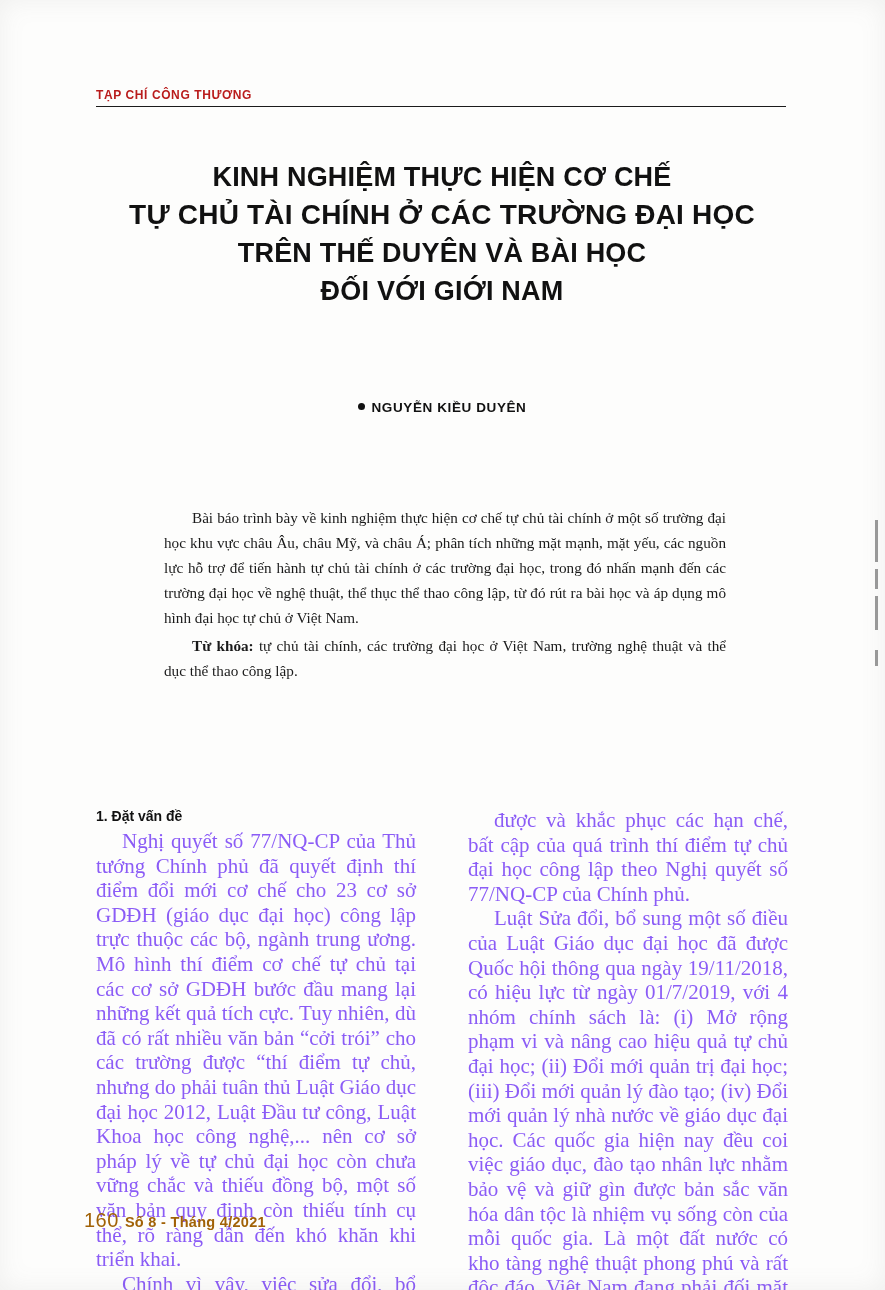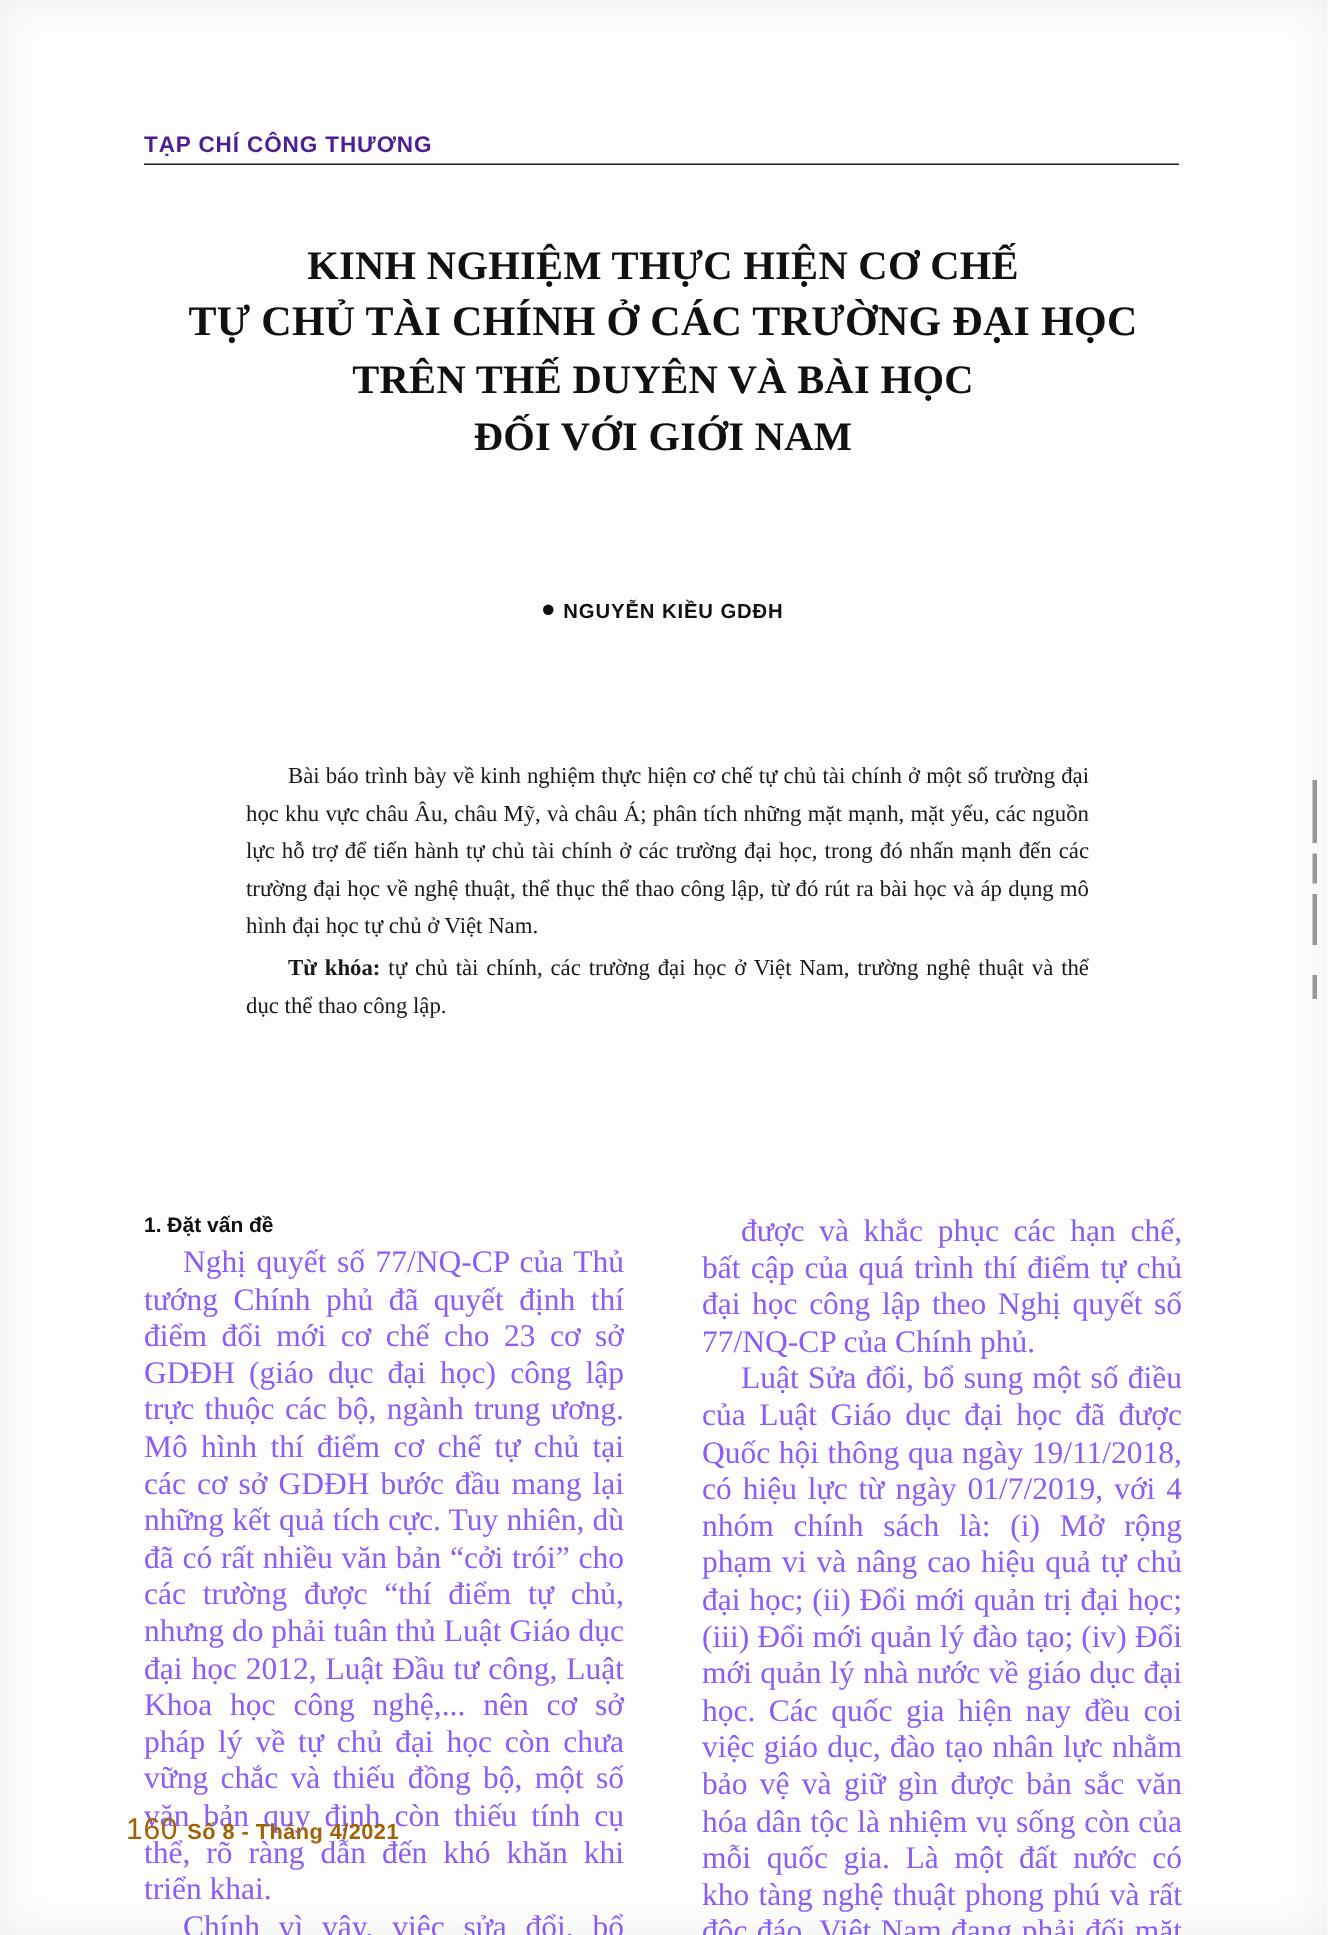--- a/index.html
+++ b/index.html
@@ -40,38 +40,38 @@
   
   .running-head {
     position: absolute;
     top: 88px;
     left: 4px;
     width: 690px;
   }
   .running-head .rh-text {
     font-family: "Liberation Sans", sans-serif;
     font-weight: bold;
-    font-size: 15px;
+    font-size: 12px;
     letter-spacing: 0.6px;
-    color: #4c1d95;
+    color: #b91c1c;
   }
   .running-head .rh-rule {
     margin-top: 4px;
     border-bottom: 1.6px solid #1b1b1b;
     width: 690px;
   }
 
   
   .title-block {
     position: absolute;
     top: 158px;
     left: 0;
     width: 700px;
     text-align: center;
-    font-family: Liberation Serif, serif;
+    font-family: Liberation Sans, sans-serif;
     font-weight: bold;
     font-size: 27px;
     line-height: 38px;
     letter-spacing: 0.2px;
     color: #111;
   }
   .title-block .tl {
     display: block;
     white-space: nowrap;
   }
@@ -199,21 +199,21 @@
     </div>
 
     <div class="title-block">
       <span class="tl l1">KINH NGHIỆM THỰC HIỆN CƠ CHẾ</span>
       <span class="tl l2">TỰ CHỦ TÀI CHÍNH Ở CÁC TRƯỜNG ĐẠI HỌC</span>
       <span class="tl l3">TRÊN THẾ DUYÊN VÀ BÀI HỌC</span>
       <span class="tl l4">ĐỐI VỚI GIỚI NAM</span>
     </div>
 
     <div class="author">
-      <span class="bullet"></span><span>NGUYỄN KIỀU GDĐH</span>
+      <span class="bullet"></span><span>NGUYỄN KIỀU DUYÊN</span>
     </div>
 
     <div class="abstract">
       <p>Bài báo trình bày về kinh nghiệm thực hiện cơ chế tự chủ tài chính ở một số trường đại học khu vực châu Âu, châu Mỹ, và châu Á; phân tích những mặt mạnh, mặt yếu, các nguồn lực hỗ trợ để tiến hành tự chủ tài chính ở các trường đại học, trong đó nhấn mạnh đến các trường đại học về nghệ thuật, thể thục thể thao công lập, từ đó rút ra bài học và áp dụng mô hình đại học tự chủ ở Việt Nam.</p>
       <p class="kw"><b>Từ khóa:</b><span> tự chủ tài chính, các trường đại học ở Việt Nam, trường nghệ thuật và thể dục thể thao công lập.</span></p>
     </div>
 
     <div class="columns">
       <div class="col">
         <h2>1. Đặt vấn đề</h2>

